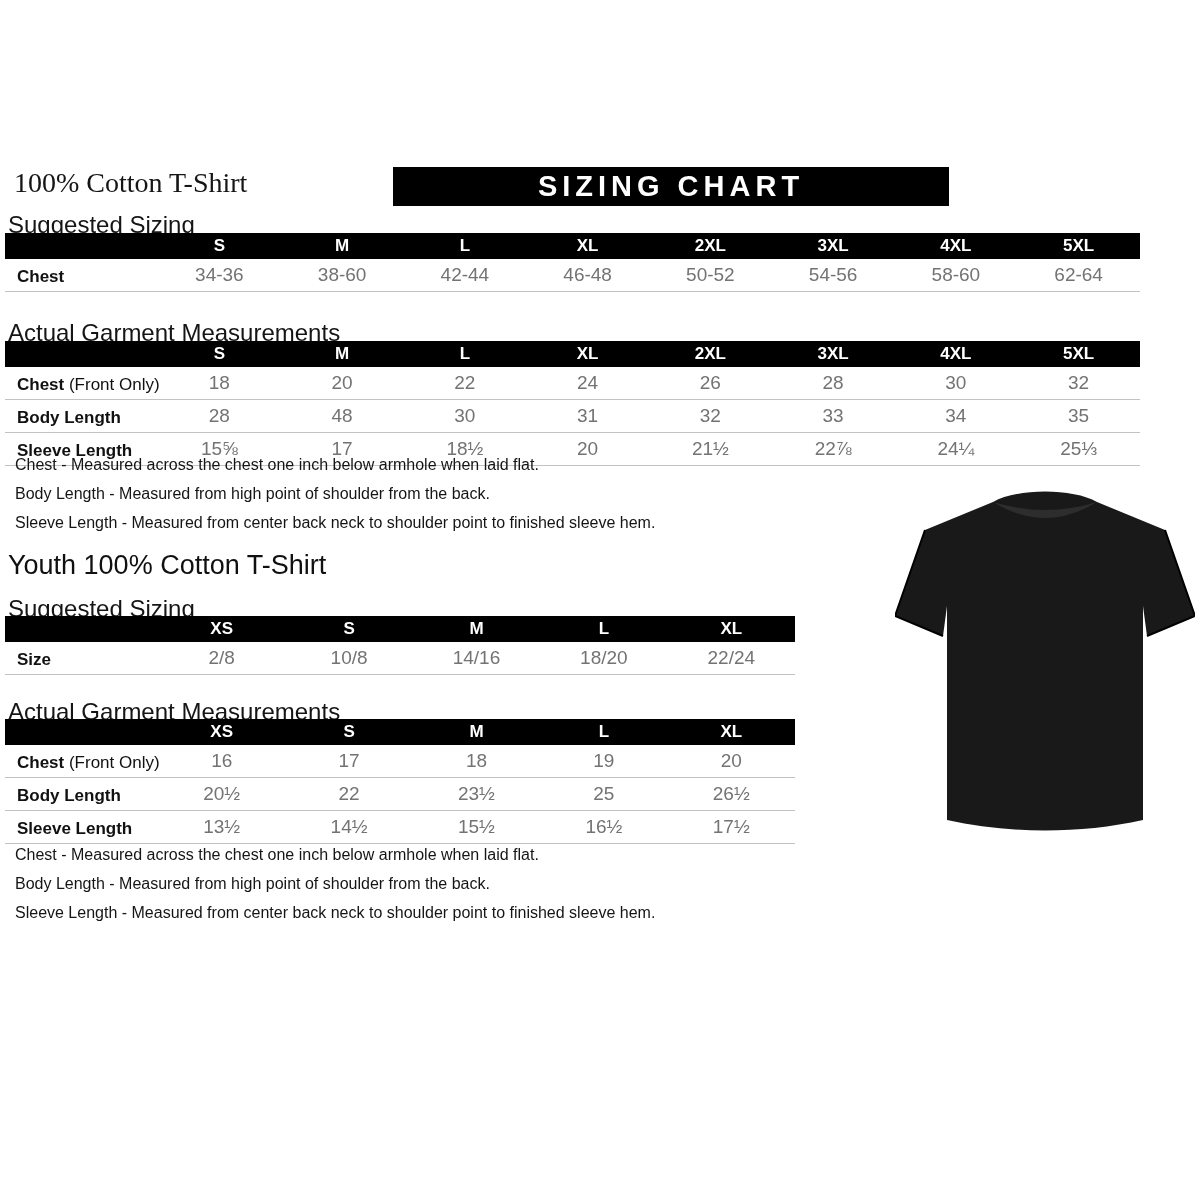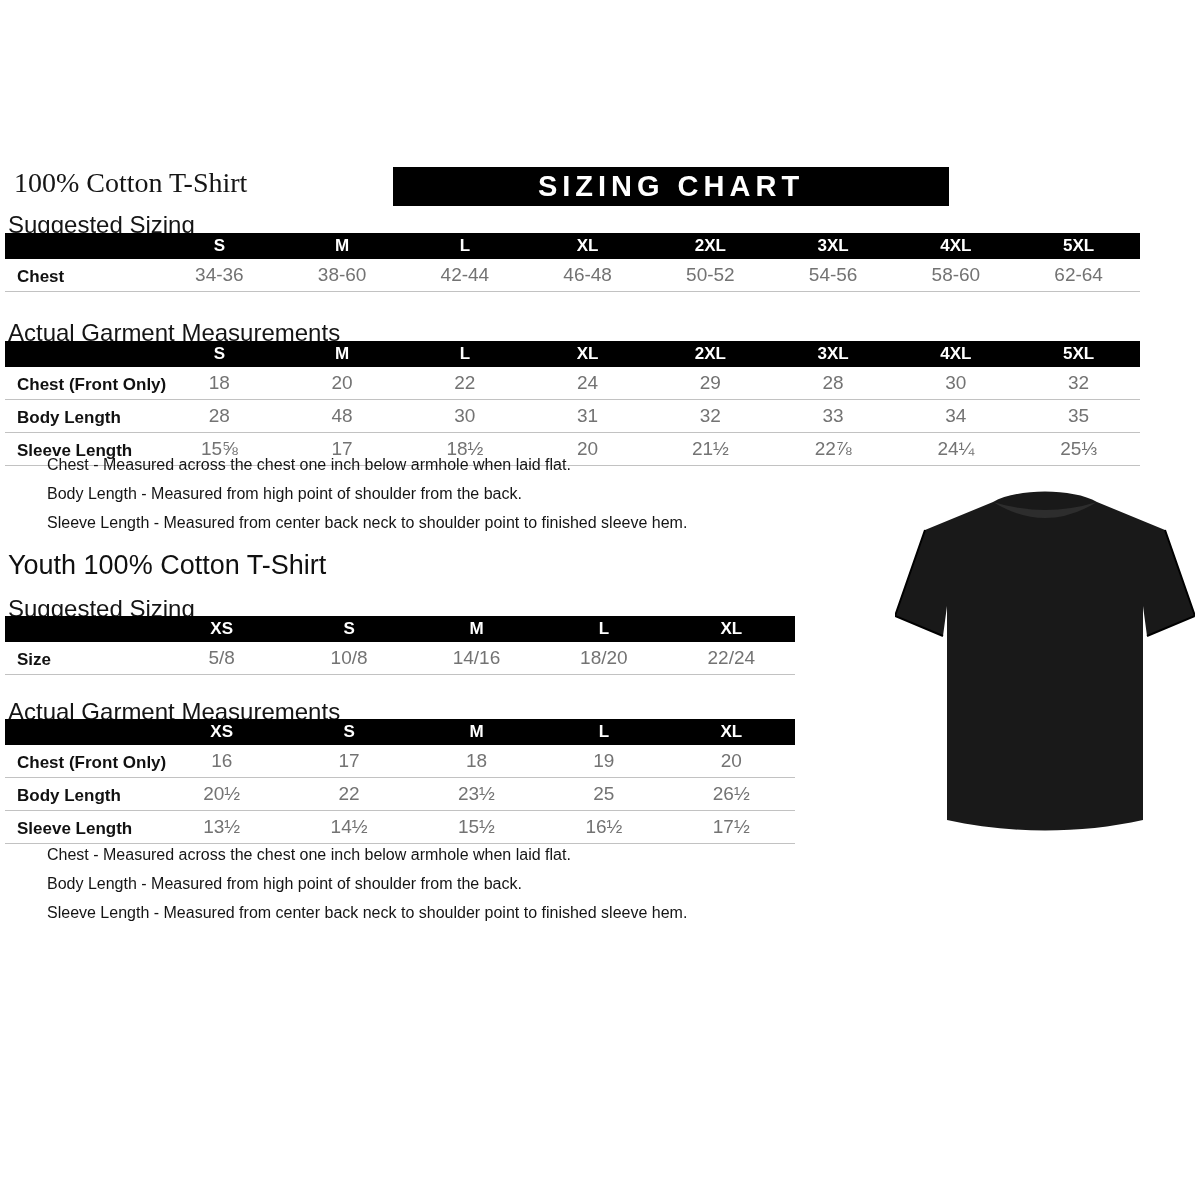--- a/index.html
+++ b/index.html
@@ -36,29 +36,29 @@
   .size-table thead th{
     background:#000;color:#fff;font-weight:bold;
     font-size:17px;padding:3px 0;text-align:center;
   }
   .size-table thead th:first-child{width:153px;}
   .size-table tbody tr{border-bottom:1px solid #c2c2c2;}
   .size-table tbody th{
     text-align:left;font-size:17px;font-weight:bold;
     padding:8px 0 4px 12px;color:#111;white-space:nowrap;
   }
-  .size-table tbody th .suffix{font-weight:700;}
+  .size-table tbody th .suffix{font-weight:400;}
   .size-table tbody td{
     text-align:center;font-size:19px;padding:4px 0;color:#737373;
   }
   .youth-title{
     position:absolute;left:8px;top:550px;
     font-size:27px;font-weight:normal;color:#101010;
   }
-  .notes{position:absolute;left:15px;margin-left:32px;}
+  .notes{position:absolute;left:15px;}
   .note{font-size:16px;color:#151515;margin-bottom:11px;}
   .tshirt{
     position:absolute;left:895px;top:478px;width:300px;height:360px;
   }
 </style>
 </head>
 <body>
 
 <div class="page">
 
@@ -113,21 +113,21 @@
           <th>5XL</th>
         </tr>
       </thead>
       <tbody>
         <tr>
           <th><span>Chest</span><span class="suffix"> (Front Only)</span></th>
           <td>18</td>
           <td>20</td>
           <td>22</td>
           <td>24</td>
-          <td>29</td>
+          <td>26</td>
           <td>28</td>
           <td>30</td>
           <td>32</td>
         </tr>
         <tr>
           <th><span>Body Length</span></th>
           <td>28</td>
           <td>48</td>
           <td>30</td>
           <td>31</td>
@@ -166,21 +166,21 @@
           <th>XS</th>
           <th>S</th>
           <th>M</th>
           <th>L</th>
           <th>XL</th>
         </tr>
       </thead>
       <tbody>
         <tr>
           <th><span>Size</span></th>
-          <td>5/8</td>
+          <td>2/8</td>
           <td>10/8</td>
           <td>14/16</td>
           <td>18/20</td>
           <td>22/24</td>
         </tr>
       </tbody>
     </table>
 
   <div class="sec-label" style="top:698px">Actual Garment Measurements</div>
   <table class="size-table youth" style="top:719px">

